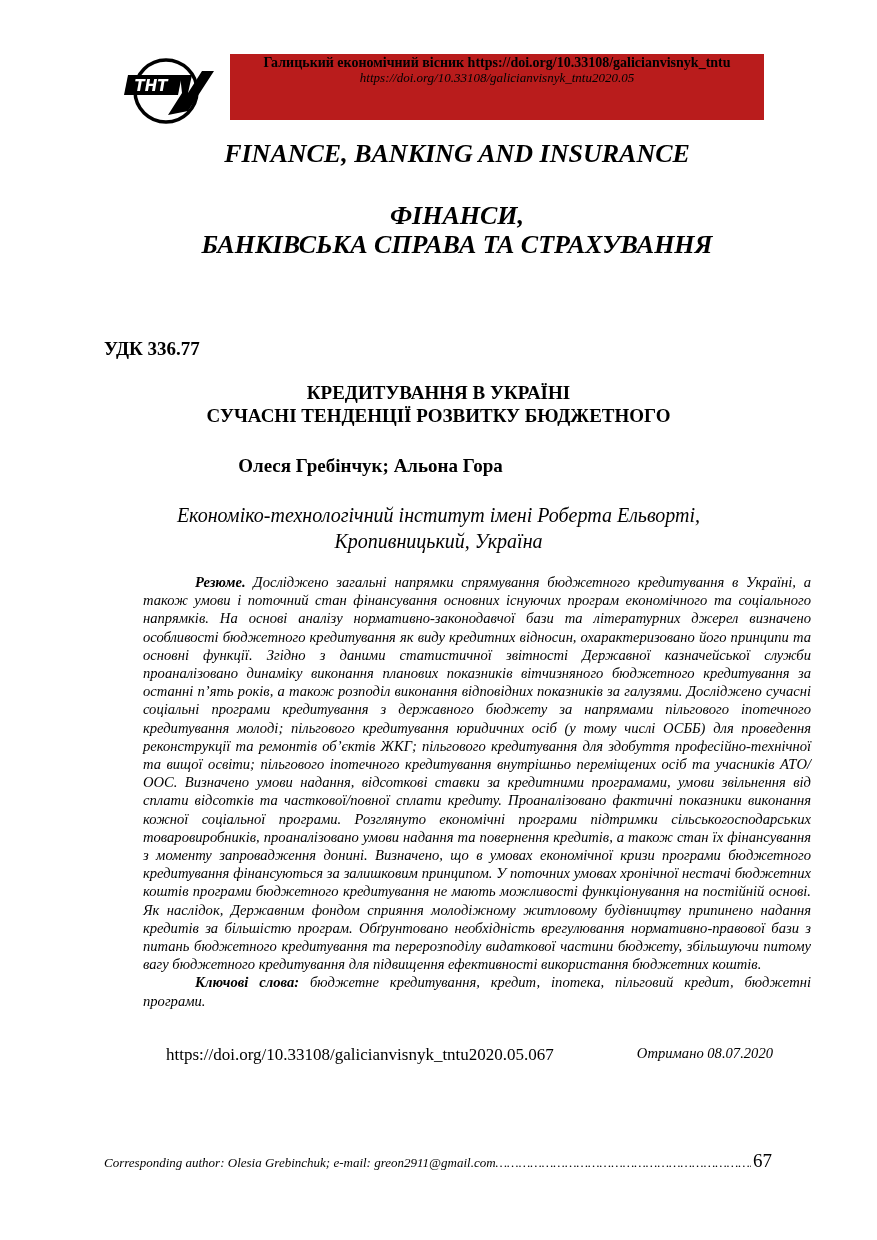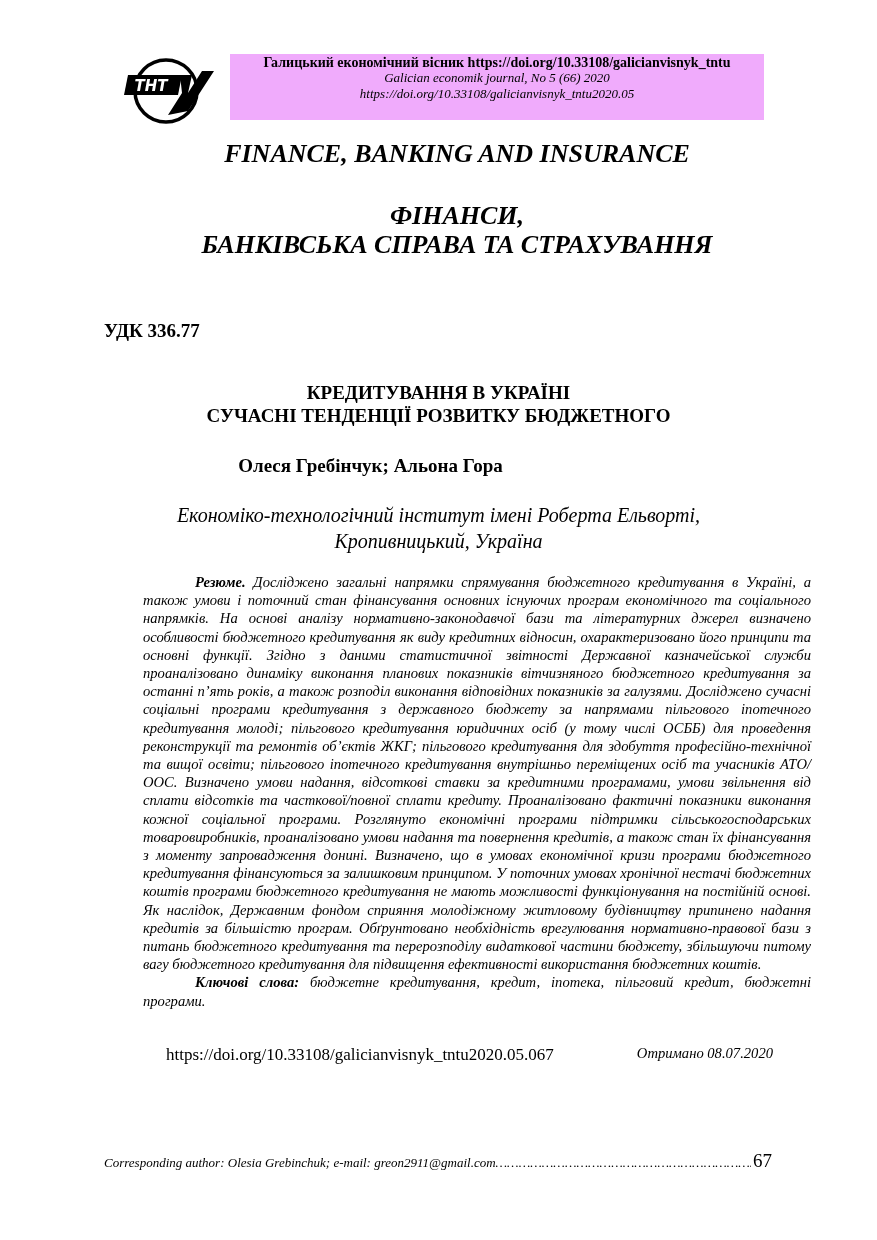--- a/index.html
+++ b/index.html
@@ -16,21 +16,21 @@
   #journal-box .l3 { font-style:italic; font-size:13px; line-height:16px; }
   #journal-box .l4 { font-style:italic; font-size:13px; line-height:16px; }
   #journal-box b { font-weight:bold; }
 
   .section-title { left:0; width:822px; text-align:center; font-weight:bold; font-style:italic;
                    font-size:26px;padding-left:46px; }
   #sec-en { top:139px; }
   #sec-ua1 { top:201px; }
   #sec-ua2 { top:230px; }
 
-  #udc { left:104px; top:320px; font-weight:bold; font-size:19px; }
+  #udc { left:104px; top:338px; font-weight:bold; font-size:19px; }
 
   .art-title { left:0; width:877px; text-align:center; font-weight:bold; font-size:19px; line-height:23px; }
   #title { top:381px; }
   #authors { left:0; width:741px; text-align:center; top:455px; font-weight:bold; font-size:19px; }
   #affil { left:0; width:877px; text-align:center; top:502px; font-style:italic; font-size:20px; line-height:26px; }
 
   #abstract { left:104px; top:573px; width:668px; font-style:italic; font-size:14.6px; line-height:18.2px;
               text-align:justify;margin-left:39px; }
   #abstract p { margin:0; text-indent:52px; }
   #abstract .lbl { font-weight:bold; }
@@ -47,23 +47,22 @@
 
 <div class="abs" id="logo">
   <svg width="92" height="72" viewBox="0 0 92 72">
     <circle cx="44" cy="38" r="31" fill="none" stroke="#000" stroke-width="3.5"></circle>
     <polygon points="6,22 60,22 56,42 2,42" fill="#000"></polygon>
     <polygon points="58,22 70,22 66,40 80,18 92,18 66,58 46,62 60,40" fill="#000"></polygon>
     <text x="29" y="38" text-anchor="middle" fill="#fff" font-family="DejaVu Sans, sans-serif" font-weight="bold" font-style="italic" font-size="15">THT</text>
   </svg>
 </div>
 
-<div class="abs" id="journal-box" style="background: #f0abfc;">
+<div class="abs" id="journal-box" style="background: #b91c1c;">
   <div class="l1">Галицький економічний вісник https://doi.org/10.33108/galicianvisnyk_tntu</div>
-  <div class="l2">Galician economik journal, No 5 (66) 2020</div>
   <div class="l3">https://doi.org/10.33108/galicianvisnyk_tntu2020.05</div>
 </div>
 
 <div class="abs section-title" id="sec-en">FINANCE, BANKING AND INSURANCE</div>
 <div class="abs section-title" id="sec-ua1">ФІНАНСИ,</div>
 <div class="abs section-title" id="sec-ua2">БАНКІВСЬКА СПРАВА ТА СТРАХУВАННЯ</div>
 
 <div class="abs" id="udc">УДК 336.77</div>
 
 <div class="abs art-title" id="title">

